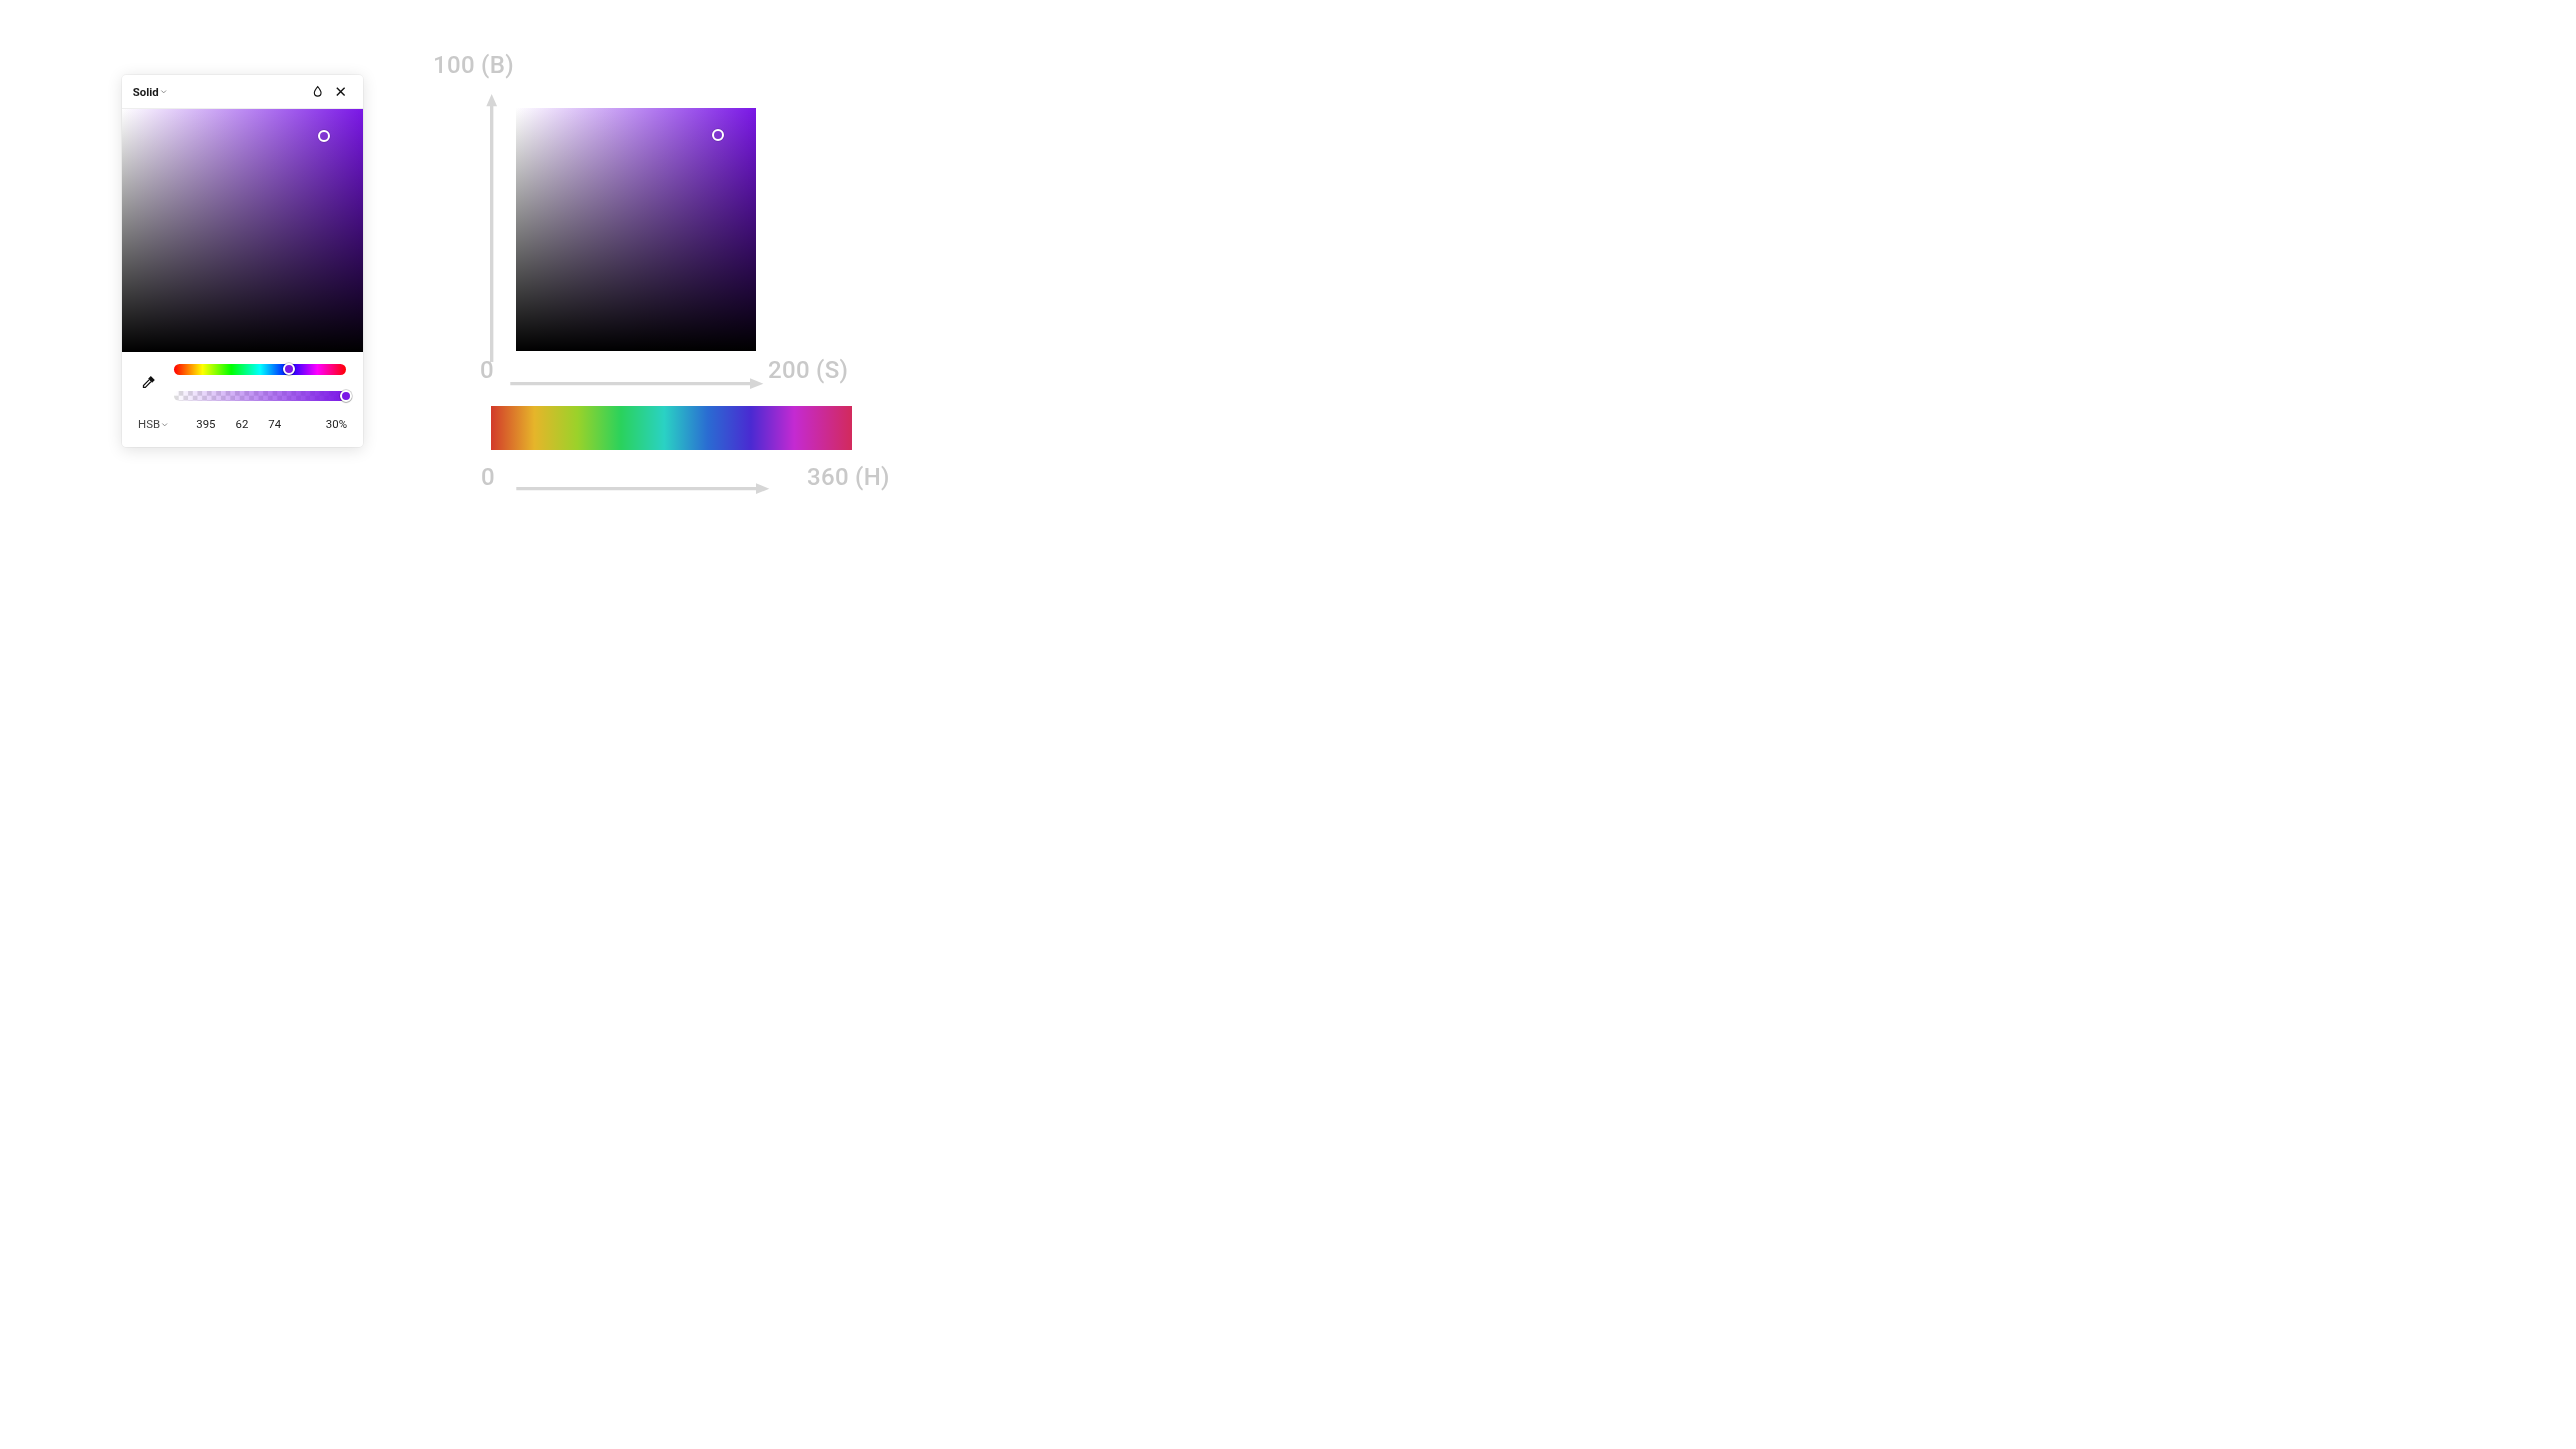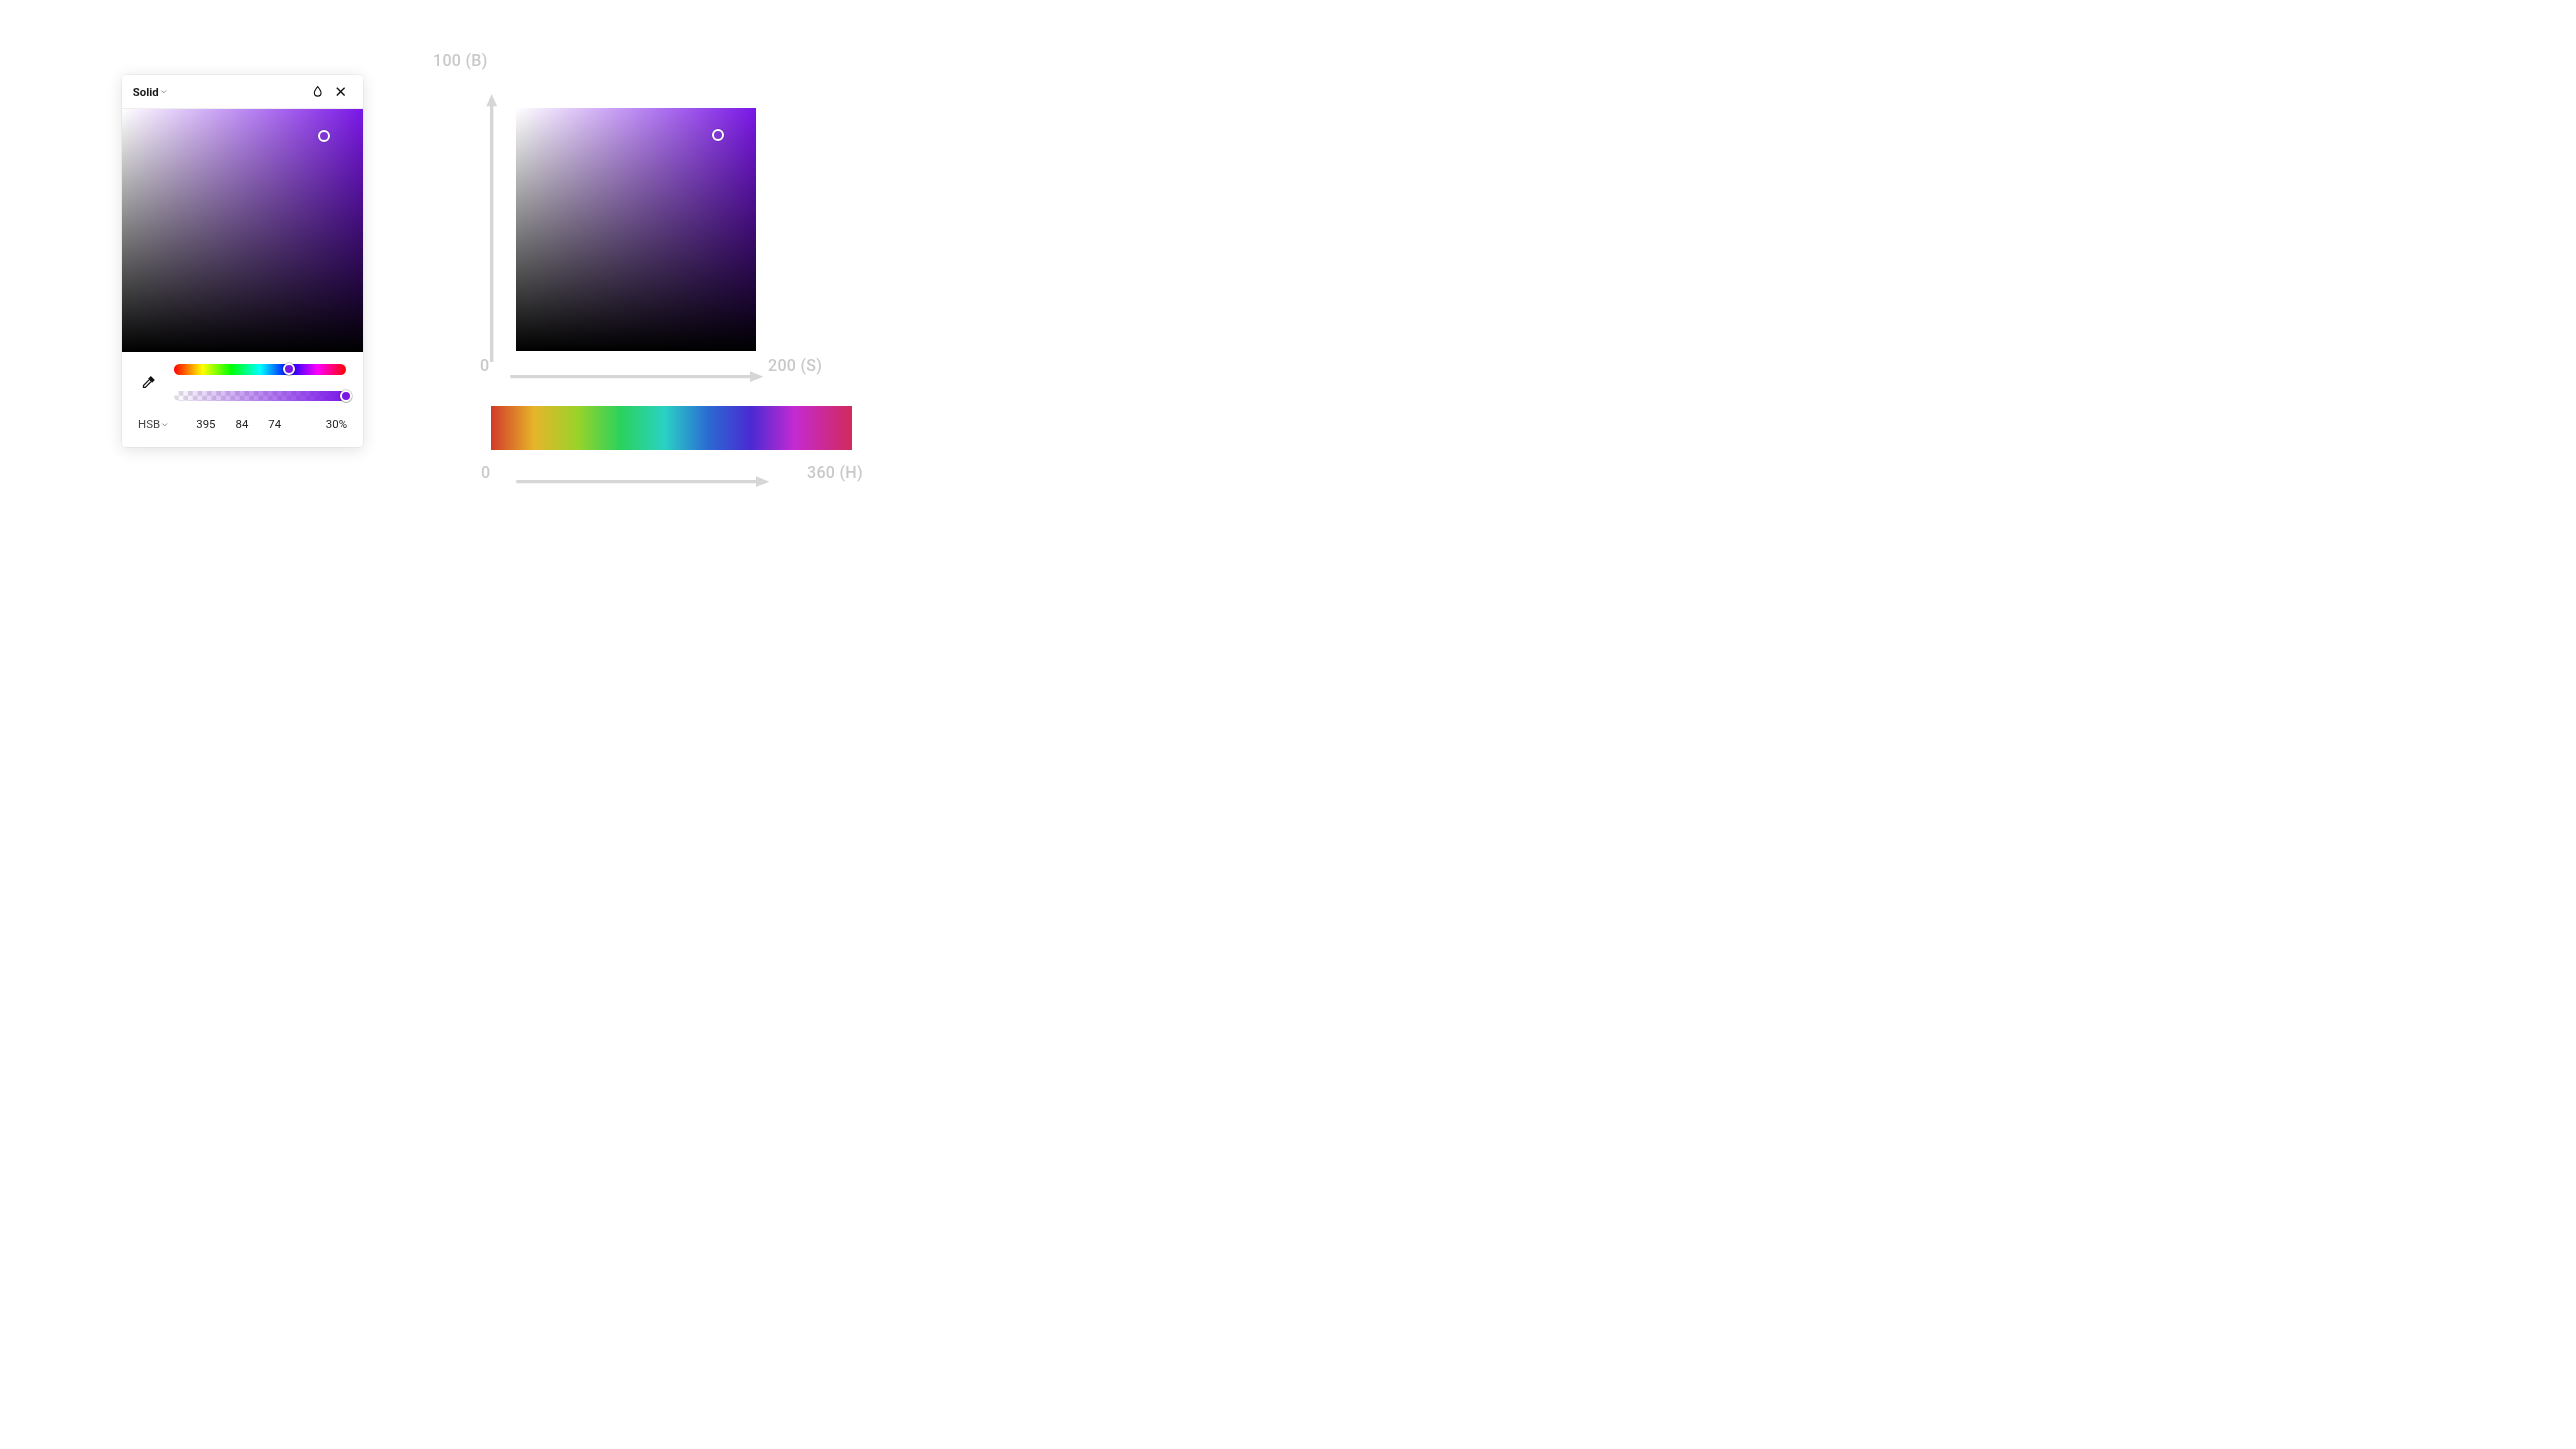--- a/index.html
+++ b/index.html
@@ -132,21 +132,21 @@
   .pct { min-width:39px; text-align:right; }
 
   
   .diagram {
     position:absolute;
     left: 429px;
     top: 54px;
     width: 456px;
     height: 456px;
     color: #c9c9c9;
-    font-size: 16px;
+    font-size: 24px;
     font-weight: 500;
   }
   .diagram .lbl { position:absolute; white-space:nowrap; letter-spacing:0.3px; }
   .axis-y {
     position:absolute;
     left: 56px; top: 40px;
     width: 0; height: 322px;
   }
   .axis-y svg, .axis-x svg { overflow:visible; }
   .axis-x {
@@ -226,21 +226,21 @@
 
   <div class="values-row">
     <span class="mode">
       <span>HSB</span>
       <svg width="9.4" height="9.4" viewBox="0 0 24 24" fill="none" stroke="#888" stroke-width="2.5">
           <polyline points="6 9 12 15 18 9"></polyline>
         </svg>
     </span>
     <span class="vals">
       <span>395</span>
-      <span>84</span>
+      <span>62</span>
       <span>74</span>
     </span>
     <span class="pct">30%</span>
   </div>
 </div>
 
 <div class="diagram">
   <span class="lbl" style="left:4px; top:-2.7px;">100 (B)</span>
 
   <div class="axis-y">

